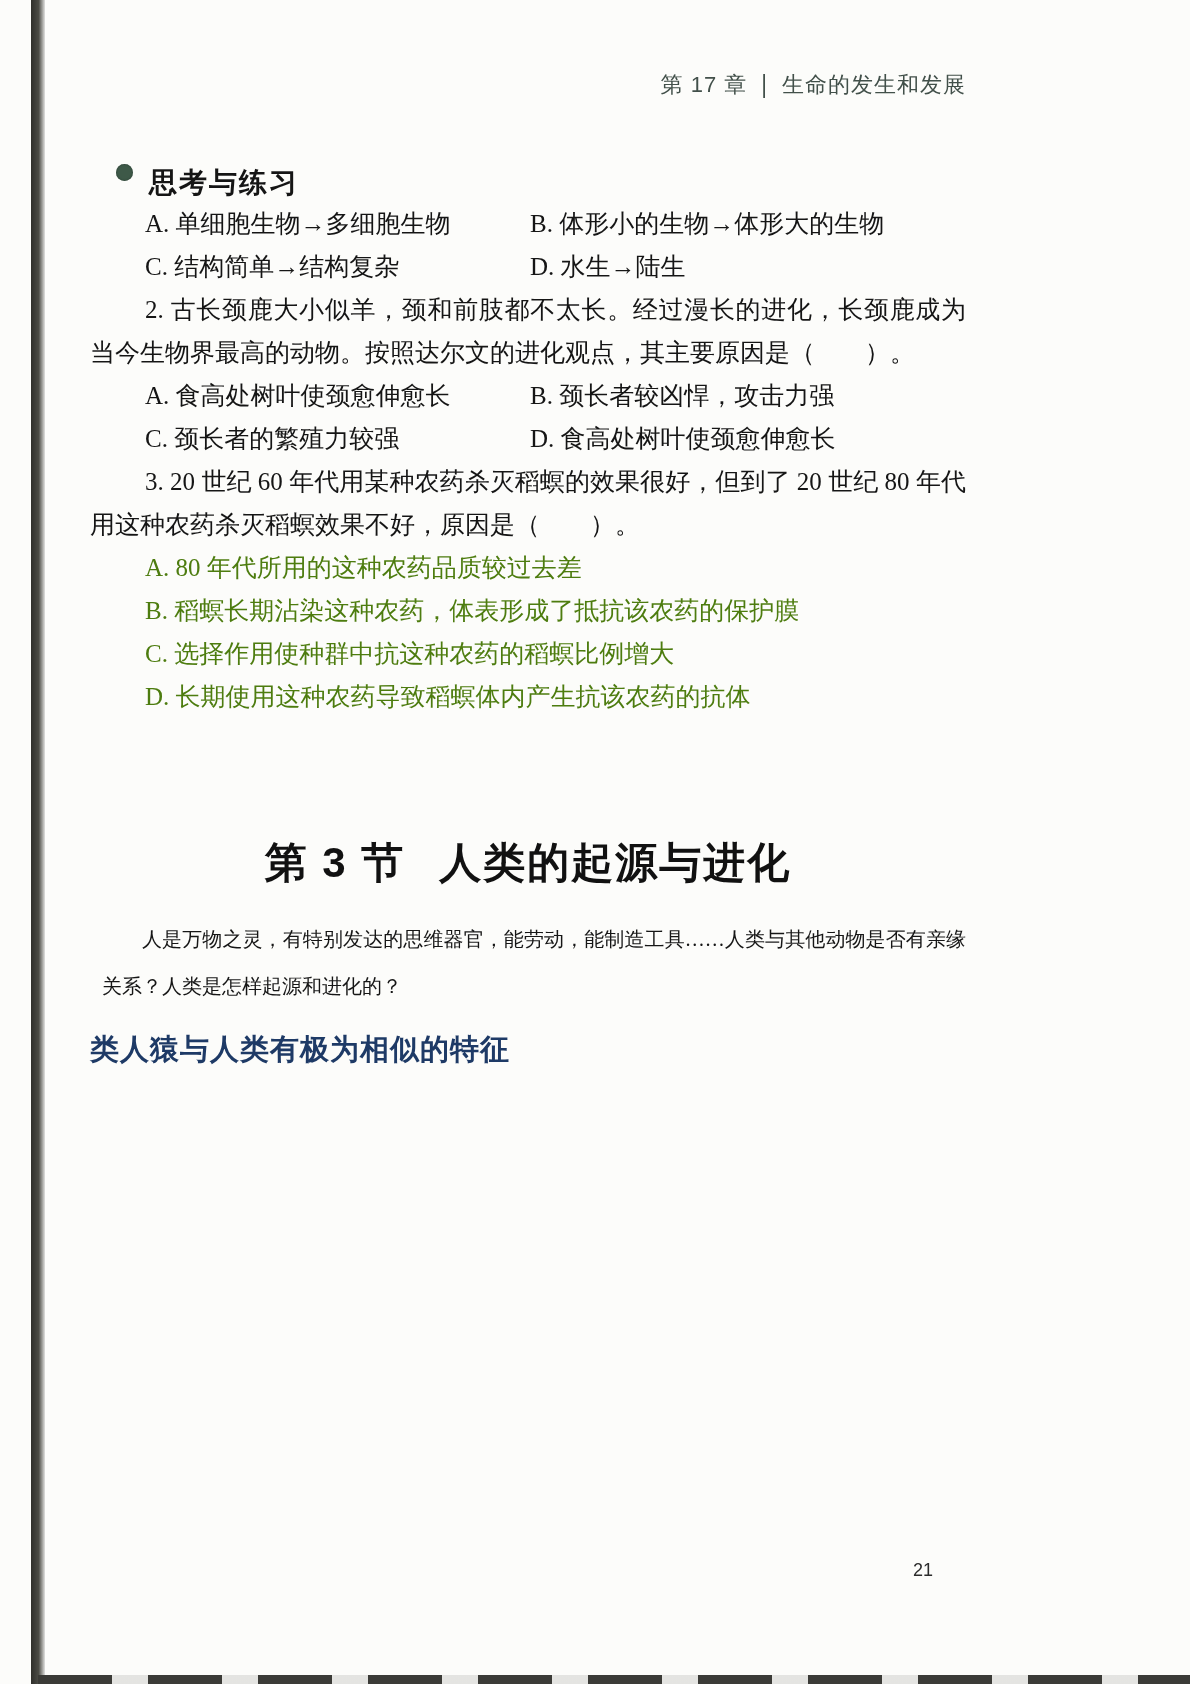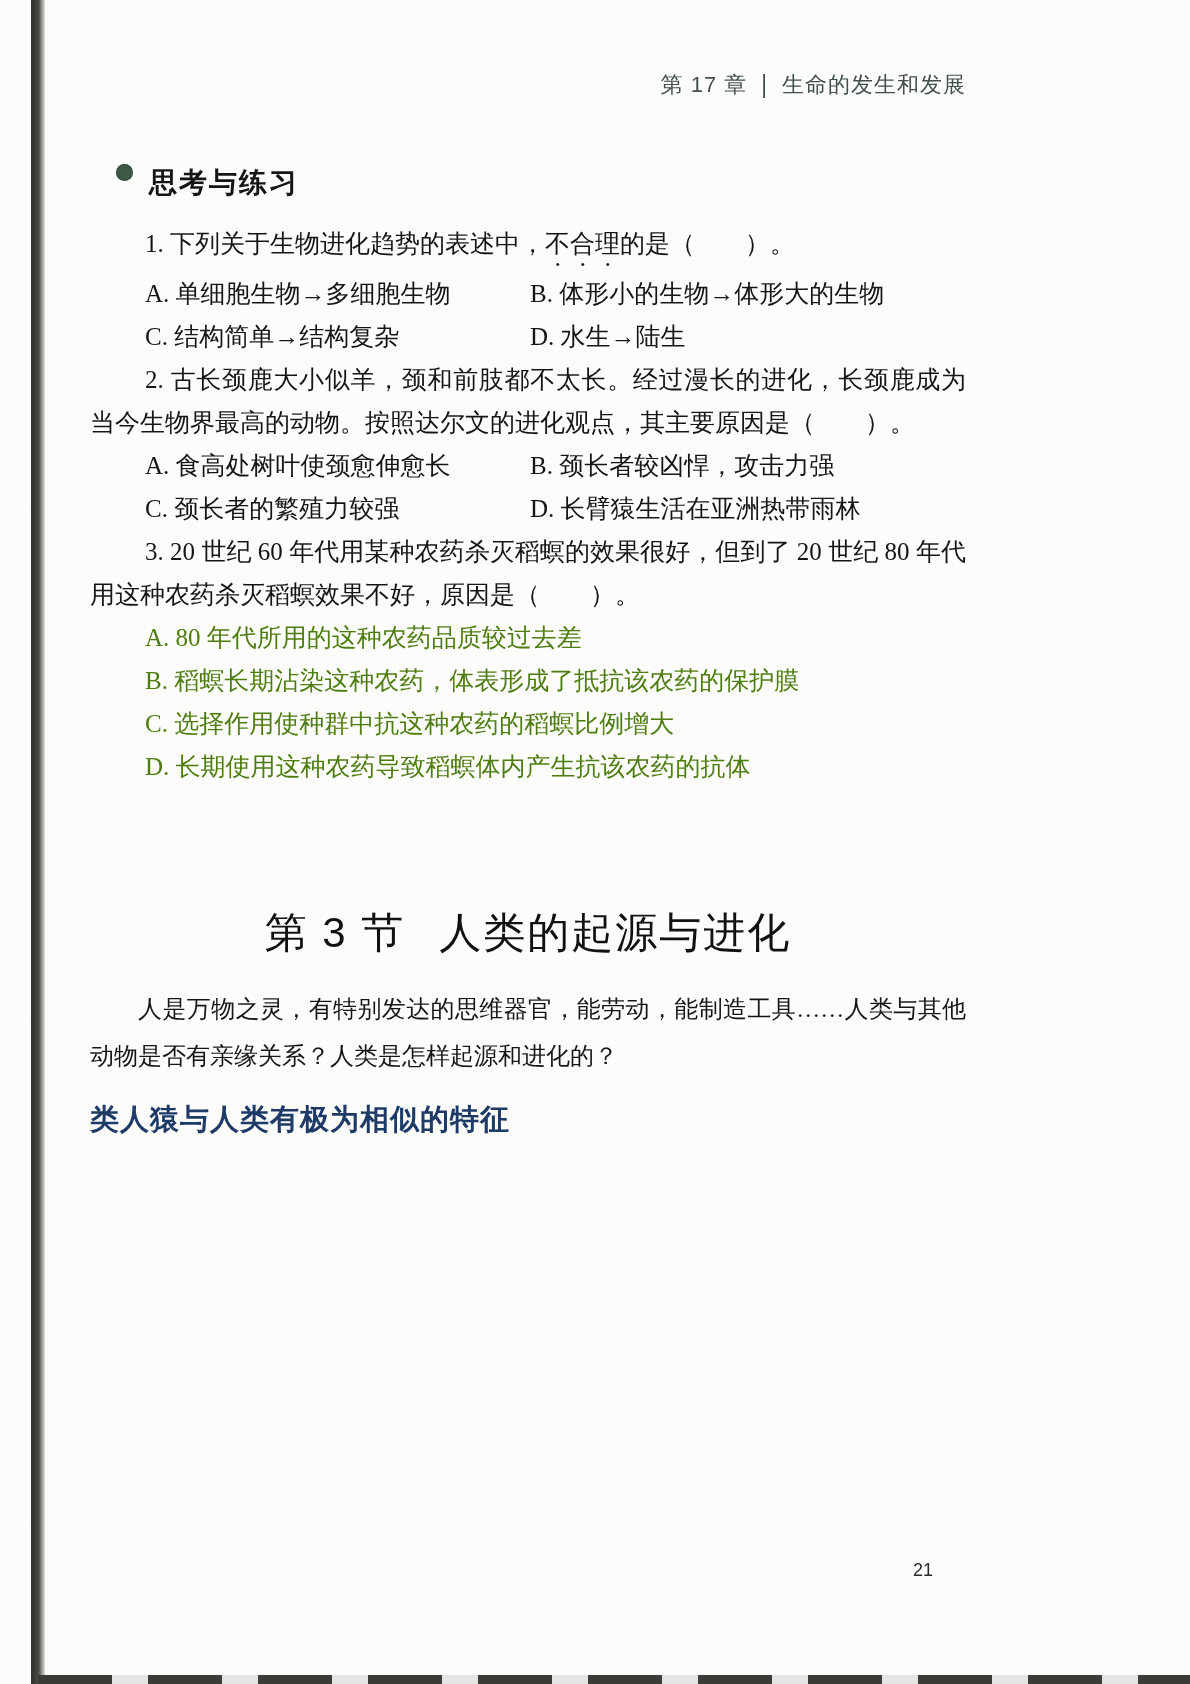--- a/index.html
+++ b/index.html
@@ -96,33 +96,34 @@
   .opt-line {
     padding-left: 55px;
     font-size: 25px;
     line-height: 43px;
     color: #4d7c0f;
   }
   .section-title {
     margin-top: 114px;
     text-align: center;
     font-family: "Liberation Sans", "DejaVu Sans", sans-serif;
-    font-weight: normal;
+    font-weight: bold;
     font-size: 42px;
     line-height: 62px;
     color: #111;
     letter-spacing: 2px;
   }
   .section-title .title-num { margin-right: 34px; }
   .para {
-    font-size: 24px;
+    font-size: 20px;
     line-height: 47px;
     text-align: justify;
     text-indent: 2em;
     color: #161616;
+    margin-left: 12px;
   }
   .para.intro { margin-top: 22px; }
   .subheading {
     margin-top: 20px;
     font-family: Liberation Sans, sans-serif;
     font-weight: bold;
     font-size: 29px;
     color: #1e3a66;
     letter-spacing: 1px;
   }
@@ -146,40 +147,39 @@
 
     <div class="running-header">
       <span>第 17 章</span><span class="divider">|</span><span>生命的发生和发展</span>
     </div>
 
     <div class="exercise-heading">
       <span class="bullet"></span>
       <span class="exercise-heading-text">思考与练习</span>
     </div>
 
-    <p class="stem first"><span>1. 下列关于生物进化趋势的表述中，</span><span class="emph">不合理</span><span>的是（　　）。</span></p>
 
     <div class="opt-row">
       <span>A. 单细胞生物→多细胞生物</span>
       <span>B. 体形小的生物→体形大的生物</span>
     </div>
     <div class="opt-row">
       <span>C. 结构简单→结构复杂</span>
       <span>D. 水生→陆生</span>
     </div>
 
     <p class="stem">2. 古长颈鹿大小似羊，颈和前肢都不太长。经过漫长的进化，长颈鹿成为当今生物界最高的动物。按照达尔文的进化观点，其主要原因是（　　）。</p>
 
     <div class="opt-row">
       <span>A. 食高处树叶使颈愈伸愈长</span>
       <span>B. 颈长者较凶悍，攻击力强</span>
     </div>
     <div class="opt-row">
       <span>C. 颈长者的繁殖力较强</span>
-      <span>D. 长臂猿生活在亚洲热带雨林</span>
+      <span>D. 食高处树叶使颈愈伸愈长</span>
     </div>
 
     <p class="stem">3. 20 世纪 60 年代用某种农药杀灭稻螟的效果很好，但到了 20 世纪 80 年代用这种农药杀灭稻螟效果不好，原因是（　　）。</p>
 
     <div class="opt-line">A. 80 年代所用的这种农药品质较过去差</div>
     <div class="opt-line">B. 稻螟长期沾染这种农药，体表形成了抵抗该农药的保护膜</div>
     <div class="opt-line">C. 选择作用使种群中抗这种农药的稻螟比例增大</div>
     <div class="opt-line">D. 长期使用这种农药导致稻螟体内产生抗该农药的抗体</div>
 
     <div class="section-title">

